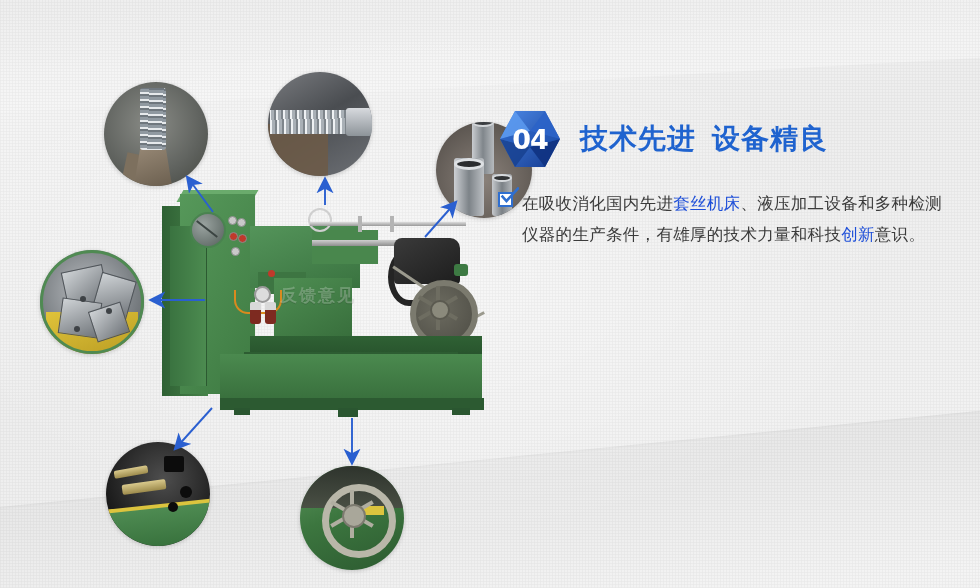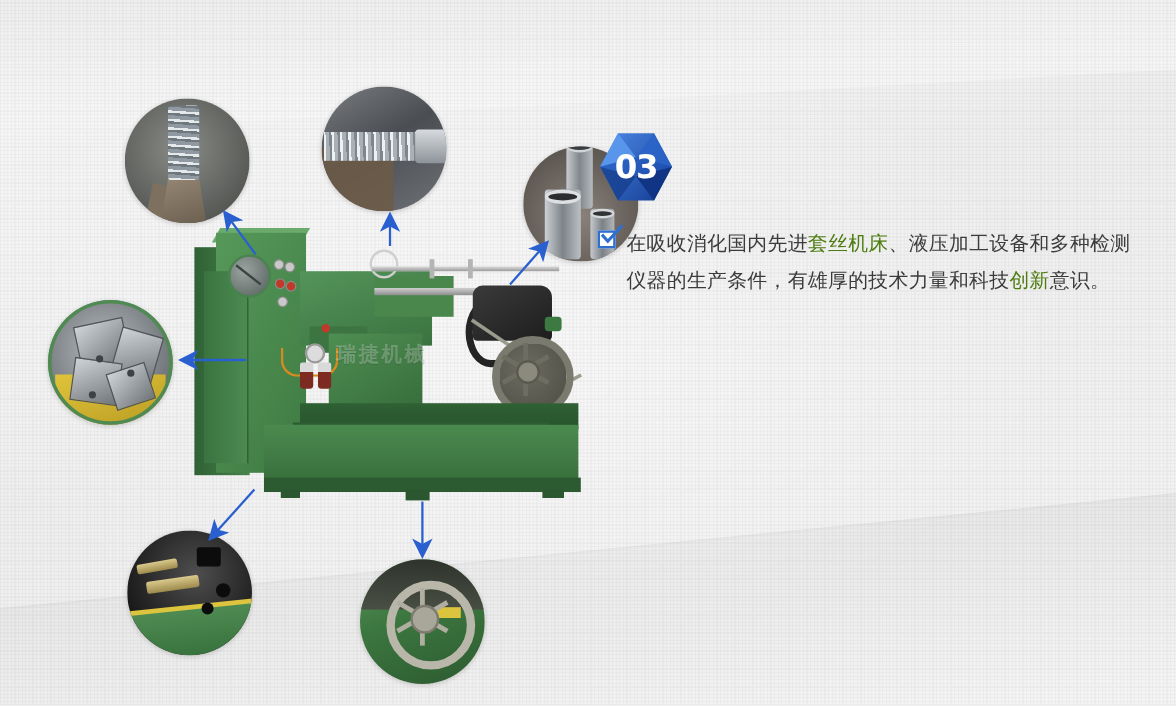--- a/index.html
+++ b/index.html
@@ -198,21 +198,21 @@
   .bullets{margin-top:14px;}
   .bullet{display:flex;align-items:flex-start;margin-bottom:24px;}
   .cb{position:relative;width:20px;height:20px;flex:0 0 20px;margin-top:3px;margin-right:4px;}
   .cb .box{position:absolute;left:0;top:1px;width:15px;height:15px;border:2px solid #2f6fd0;background:#fff;box-sizing:border-box;}
   .cb .tick{position:absolute;left:1px;top:-4px;width:20px;height:20px;}
   .btext{
     font-size:16.5px;line-height:31px;color:#3b3b3b;
     font-family:"Liberation Sans","DejaVu Sans",sans-serif;
     letter-spacing:.3px;width:425px;
   }
-  .hl{color:#4d7c0f;}
+  .hl{color:#1d4ed8;}
 </style>
 </head>
 <body>
 
 <div class="stage">
 
   <div class="bg-base"></div>
   <div class="bg-band-top"></div>
   <div class="bg-band-top2"></div>
   <div class="bg-band-bottom"></div>
@@ -267,21 +267,21 @@
     <div class="m-part foot3"></div>
 
     <div class="m-part hose"></div>
     <div class="m-part gauge"></div>
     <div class="m-part redbtn"></div>
     <div class="m-part lube">
       <div class="bottle" style="left:0;"></div>
       <div class="bottle" style="left:15px;"></div>
     </div>
 
-    <div class="watermark">瑞捷机械</div>
+    <div class="watermark">反馈意见</div>
   </div>
 
   <div class="circle c1">
     <div class="inner">
       <div class="ground"></div>
       <div class="bar2"></div>
       <div class="bar"></div>
       <div class="rod"></div>
     </div>
   </div>
@@ -372,21 +372,24 @@
               <stop offset="1" stop-color="#12398f"></stop>
             </linearGradient>
           </defs>
           <polygon points="17,4 47,4 62,32 47,60 17,60 2,32" fill="url(#hg1)"></polygon>
           <polygon points="17,4 32,24 2,32" fill="#5d9bf0" opacity=".85"></polygon>
           <polygon points="47,4 62,32 32,24" fill="#2b63c8" opacity=".9"></polygon>
           <polygon points="2,32 32,40 17,60" fill="#17418f" opacity=".85"></polygon>
           <polygon points="62,32 47,60 32,40" fill="#0f3281" opacity=".9"></polygon>
           <polygon points="32,24 62,32 32,40 2,32" fill="#1f56b8" opacity=".55"></polygon>
         </svg>
-        <div class="num">03</div>
+        <div class="num">04</div>
+      </div>
+      <div class="title">
+        <span>技术先进</span><span class="gap"></span><span>设备精良</span>
       </div>
     </div>
 
     <div class="bullets">
 
       <div class="bullet">
         <div class="cb">
           <div class="box"></div>
           <svg class="tick" viewBox="0 0 20 20">
             <path d="M3.5 9.5 L7.5 14 L19 1.5" stroke="#2f6fd0" stroke-width="2.6" fill="none" stroke-linecap="square"></path>

